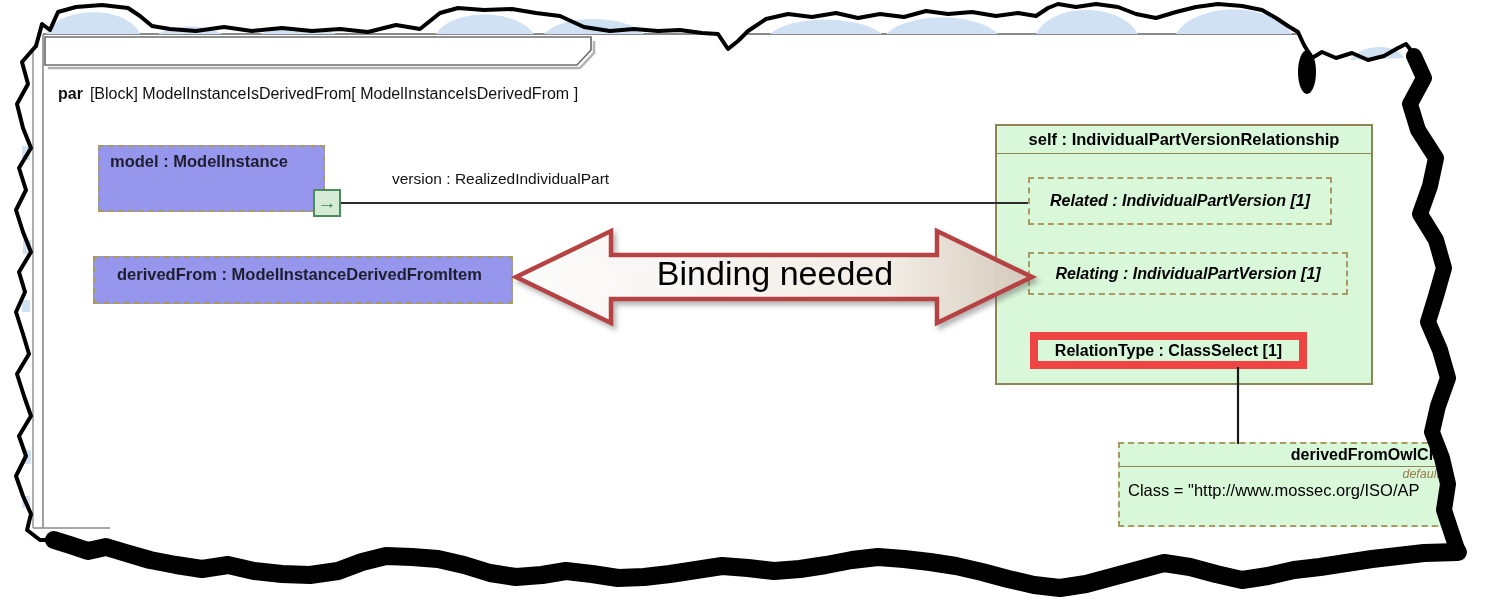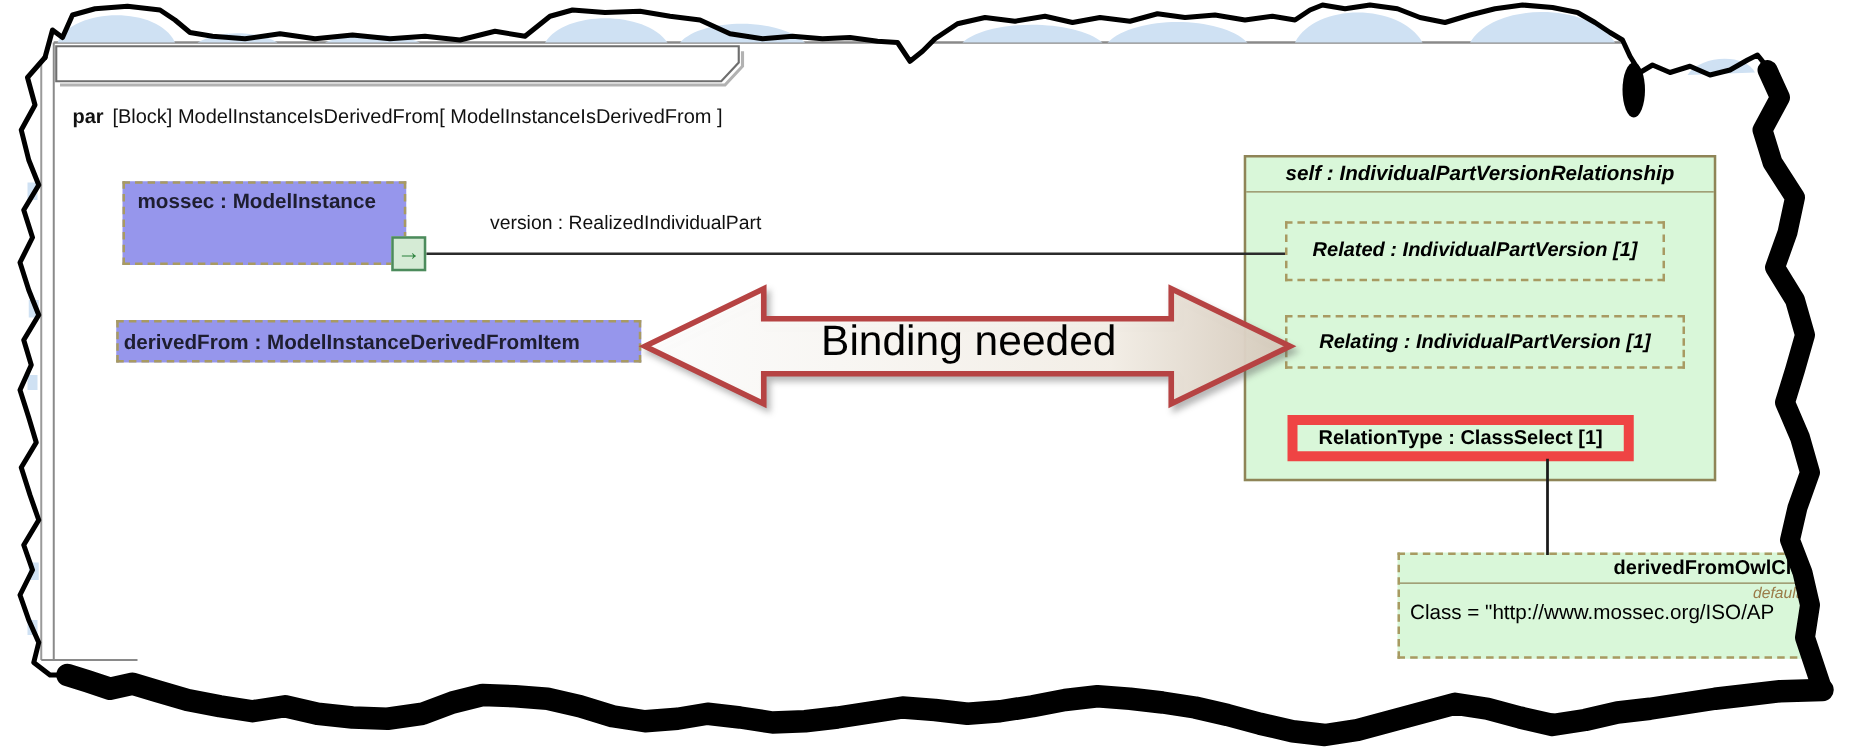--- a/index.html
+++ b/index.html
@@ -16,42 +16,42 @@
     line-height:26px;font-size:16px;color:#111;white-space:nowrap;z-index:6;margin-top:41px;
   }
   .tab-text .kw{font-weight:bold;margin-right:7px;}
 
   
   .part{
     background:#9696EC;border:2.5px dashed #A89A62;box-sizing:border-box;
     color:#1E1E30;font-weight:bold;font-size:16.5px;z-index:10;
   }
   .part-model{left:98px;top:145px;width:227px;height:67px;padding:5px 0 0 10px;}
-  .part-derived{left:93px;top:256px;width:420px;height:34px;line-height:33px;padding-left:4px;white-space:nowrap;}
+  .part-derived{left:93px;top:256px;width:420px;height:48px;line-height:33px;padding-left:22px;white-space:nowrap;}
 
   
   .port{
     left:313px;top:189px;width:28px;height:28px;box-sizing:border-box;
     background:#D5EBD5;border:2px solid #4C8B5C;color:#2F8540;
     font-weight:bold;font-size:19px;line-height:23px;text-align:center;z-index:12;
   }
 
   
   .conn-label{
     left:348px;top:170px;font-size:15.5px;color:#111;white-space:nowrap;z-index:12;margin-left:44px;
   }
 
   
   .block{
     left:995px;top:124px;width:378px;height:261px;box-sizing:border-box;
     background:#D9F7D9;border:2px solid #8F8457;z-index:10;
   }
   .block-header{
     height:27px;border-bottom:1.5px solid #8F8457;display:flex;align-items:center;
-    justify-content:center;font-weight:bold;font-size:16.5px;color:#000;white-space:nowrap;font-style:italic;
+    justify-content:center;font-weight:bold;font-size:16.5px;color:#000;white-space:nowrap;
   }
   .prop{
     position:absolute;box-sizing:border-box;display:flex;align-items:center;
     justify-content:center;font-weight:bold;font-size:16px;color:#000;white-space:nowrap;
   }
   .prop-dashed{border:2px dashed #A89A62;font-style:italic;}
   .prop-solid{border:8px solid #ef4444;}
   .prop-related{left:31px;top:51px;width:304px;height:48px;}
   .prop-relating{left:31px;top:126px;width:320px;height:43px;}
   .prop-reltype{left:33px;top:206px;width:277px;height:37px;}
@@ -89,21 +89,21 @@
     <line x1="43" y1="34" x2="1410" y2="34" stroke="#8a8a8a" stroke-width="2"></line>
     <line x1="33" y1="40" x2="33" y2="528" stroke="#9a9a9a" stroke-width="1.6"></line>
     <line x1="43" y1="34" x2="43" y2="528" stroke="#8a8a8a" stroke-width="1.6"></line>
     <line x1="33" y1="528" x2="110" y2="528" stroke="#8a8a8a" stroke-width="1.6"></line>
     <path d="M48,68 H580 L594,53 V41" fill="none" stroke="#b2b2b2" stroke-width="2.5"></path>
     <path d="M45,37 H591 V50 L577,65 H45 Z" fill="#ffffff" stroke="#6e6e6e" stroke-width="1.7"></path>
   </svg>
   <div class="tab-text"><span class="kw">par</span><span>[Block] ModelInstanceIsDerivedFrom[ ModelInstanceIsDerivedFrom ]</span></div>
 
   <div class="abs part part-model">
-    <span>mossec : ModelInstance</span>
+    <span>model : ModelInstance</span>
   </div>
   <div class="abs part part-derived">
     <span>derivedFrom : ModelInstanceDerivedFromItem</span>
   </div>
 
   <svg width="1501" height="603" style="z-index:11">
     <line x1="341" y1="203" x2="1028" y2="203" stroke="#2b2b2b" stroke-width="2"></line>
     <line x1="1238" y1="367" x2="1238" y2="444" stroke="#1a1a1a" stroke-width="2.2"></line>
   </svg>
   <div class="abs port"><span>→</span></div>

